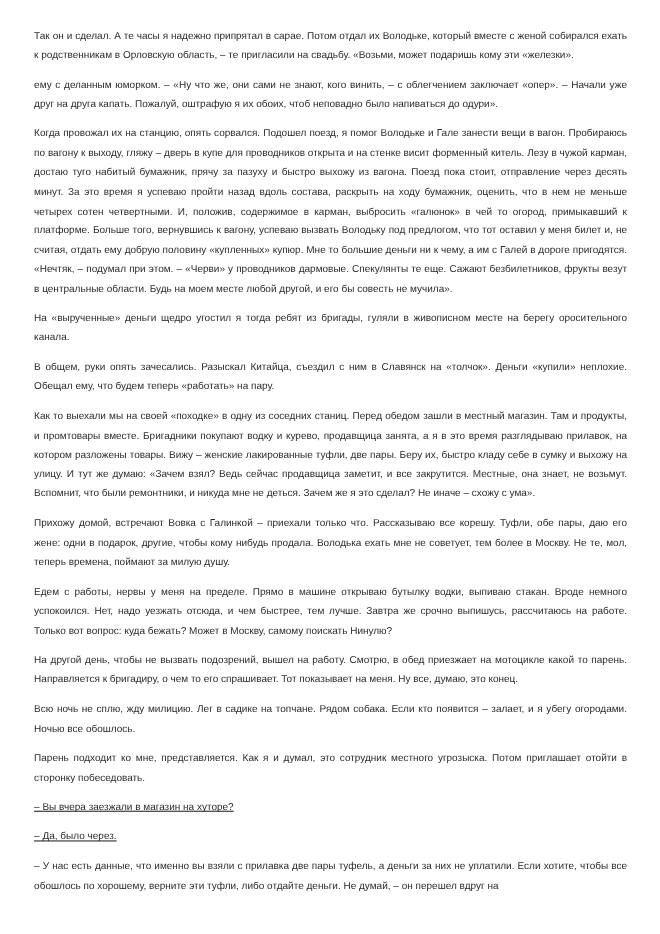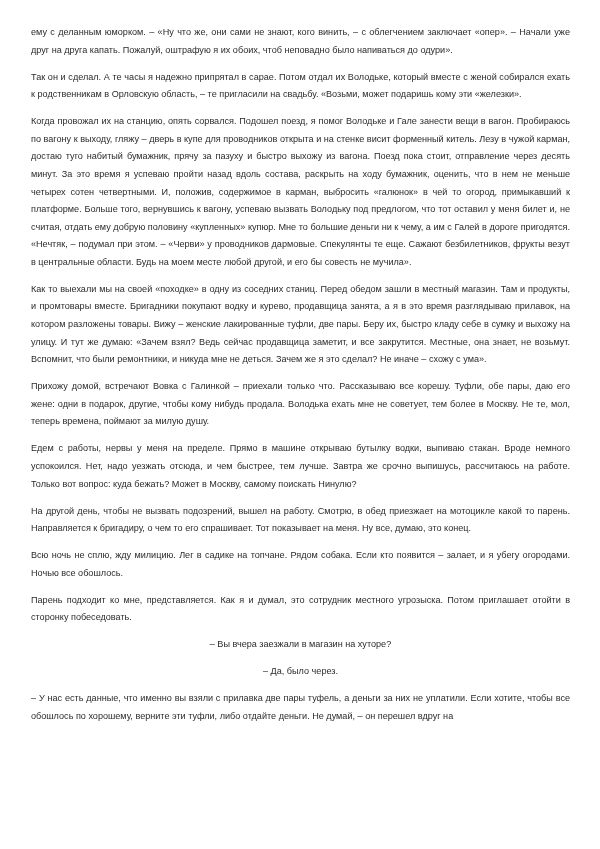--- a/index.html
+++ b/index.html
@@ -31,32 +31,35 @@
     hyphens: none;
   }
   .para {
     margin: 0 0 9.4px 0;
     text-align: justify;
   }
   .para:last-child {
     margin-bottom: 0;
   }
   .para.dialogue {
-    text-align: center;
+    text-align: left;
+    text-decoration: underline;
   }
 </style>
 </head>
 <body>
 
 <div class="page">
   <div class="text-body">
 
+    <p class="para">Так он и сделал. А те часы я надежно припрятал в сарае. Потом отдал их Володьке, который вместе с женой собирался ехать к родственникам в Орловскую область, – те пригласили на свадьбу. «Возьми, может подаришь кому эти «железки».</p>
     <p class="para">ему с деланным юморком. – «Ну что же, они сами не знают, кого винить, – с облегчением заключает «опер». – Начали уже друг на друга капать. Пожалуй, оштрафую я их обоих, чтоб неповадно было напиваться до одури».</p>
-    <p class="para">Так он и сделал. А те часы я надежно припрятал в сарае. Потом отдал их Володьке, который вместе с женой собирался ехать к родственникам в Орловскую область, – те пригласили на свадьбу. «Возьми, может подаришь кому эти «железки».</p>
     <p class="para">Когда провожал их на станцию, опять сорвался. Подошел поезд, я помог Володьке и Гале занести вещи в вагон. Пробираюсь по вагону к выходу, гляжу – дверь в купе для проводников открыта и на стенке висит форменный китель. Лезу в чужой карман, достаю туго набитый бумажник, прячу за пазуху и быстро выхожу из вагона. Поезд пока стоит, отправление через десять минут. За это время я успеваю пройти назад вдоль состава, раскрыть на ходу бумажник, оценить, что в нем не меньше четырех сотен четвертными. И, положив, содержимое в карман, выбросить «галюнок» в чей то огород, примыкавший к платформе. Больше того, вернувшись к вагону, успеваю вызвать Володьку под предлогом, что тот оставил у меня билет и, не считая, отдать ему добрую половину «купленных» купюр. Мне то большие деньги ни к чему, а им с Галей в дороге пригодятся. «Нечтяк, – подумал при этом. – «Черви» у проводников дармовые. Спекулянты те еще. Сажают безбилетников, фрукты везут в центральные области. Будь на моем месте любой другой, и его бы совесть не мучила».</p>
+    <p class="para">На «вырученные» деньги щедро угостил я тогда ребят из бригады, гуляли в живописном месте на берегу оросительного канала.</p>
+    <p class="para">В общем, руки опять зачесались. Разыскал Китайца, съездил с ним в Славянск на «толчок». Деньги «купили» неплохие. Обещал ему, что будем теперь «работать» на пару.</p>
     <p class="para">Как то выехали мы на своей «походке» в одну из соседних станиц. Перед обедом зашли в местный магазин. Там и продукты, и промтовары вместе. Бригадники покупают водку и курево, продавщица занята, а я в это время разглядываю прилавок, на котором разложены товары. Вижу – женские лакированные туфли, две пары. Беру их, быстро кладу себе в сумку и выхожу на улицу. И тут же думаю: «Зачем взял? Ведь сейчас продавщица заметит, и все закрутится. Местные, она знает, не возьмут. Вспомнит, что были ремонтники, и никуда мне не деться. Зачем же я это сделал? Не иначе – схожу с ума».</p>
     <p class="para">Прихожу домой, встречают Вовка с Галинкой – приехали только что. Рассказываю все корешу. Туфли, обе пары, даю его жене: одни в подарок, другие, чтобы кому нибудь продала. Володька ехать мне не советует, тем более в Москву. Не те, мол, теперь времена, поймают за милую душу.</p>
     <p class="para">Едем с работы, нервы у меня на пределе. Прямо в машине открываю бутылку водки, выпиваю стакан. Вроде немного успокоился. Нет, надо уезжать отсюда, и чем быстрее, тем лучше. Завтра же срочно выпишусь, рассчитаюсь на работе. Только вот вопрос: куда бежать? Может в Москву, самому поискать Нинулю?</p>
     <p class="para">На другой день, чтобы не вызвать подозрений, вышел на работу. Смотрю, в обед приезжает на мотоцикле какой то парень. Направляется к бригадиру, о чем то его спрашивает. Тот показывает на меня. Ну все, думаю, это конец.</p>
     <p class="para">Всю ночь не сплю, жду милицию. Лег в садике на топчане. Рядом собака. Если кто появится – залает, и я убегу огородами. Ночью все обошлось.</p>
     <p class="para">Парень подходит ко мне, представляется. Как я и думал, это сотрудник местного угрозыска. Потом приглашает отойти в сторонку побеседовать.</p>
     <p class="para dialogue">– Вы вчера заезжали в магазин на хуторе?</p>
     <p class="para dialogue">– Да, было через.</p>
     <p class="para">– У нас есть данные, что именно вы взяли с прилавка две пары туфель, а деньги за них не уплатили. Если хотите, чтобы все обошлось по хорошему, верните эти туфли, либо отдайте деньги. Не думай, – он перешел вдруг на</p>
 

